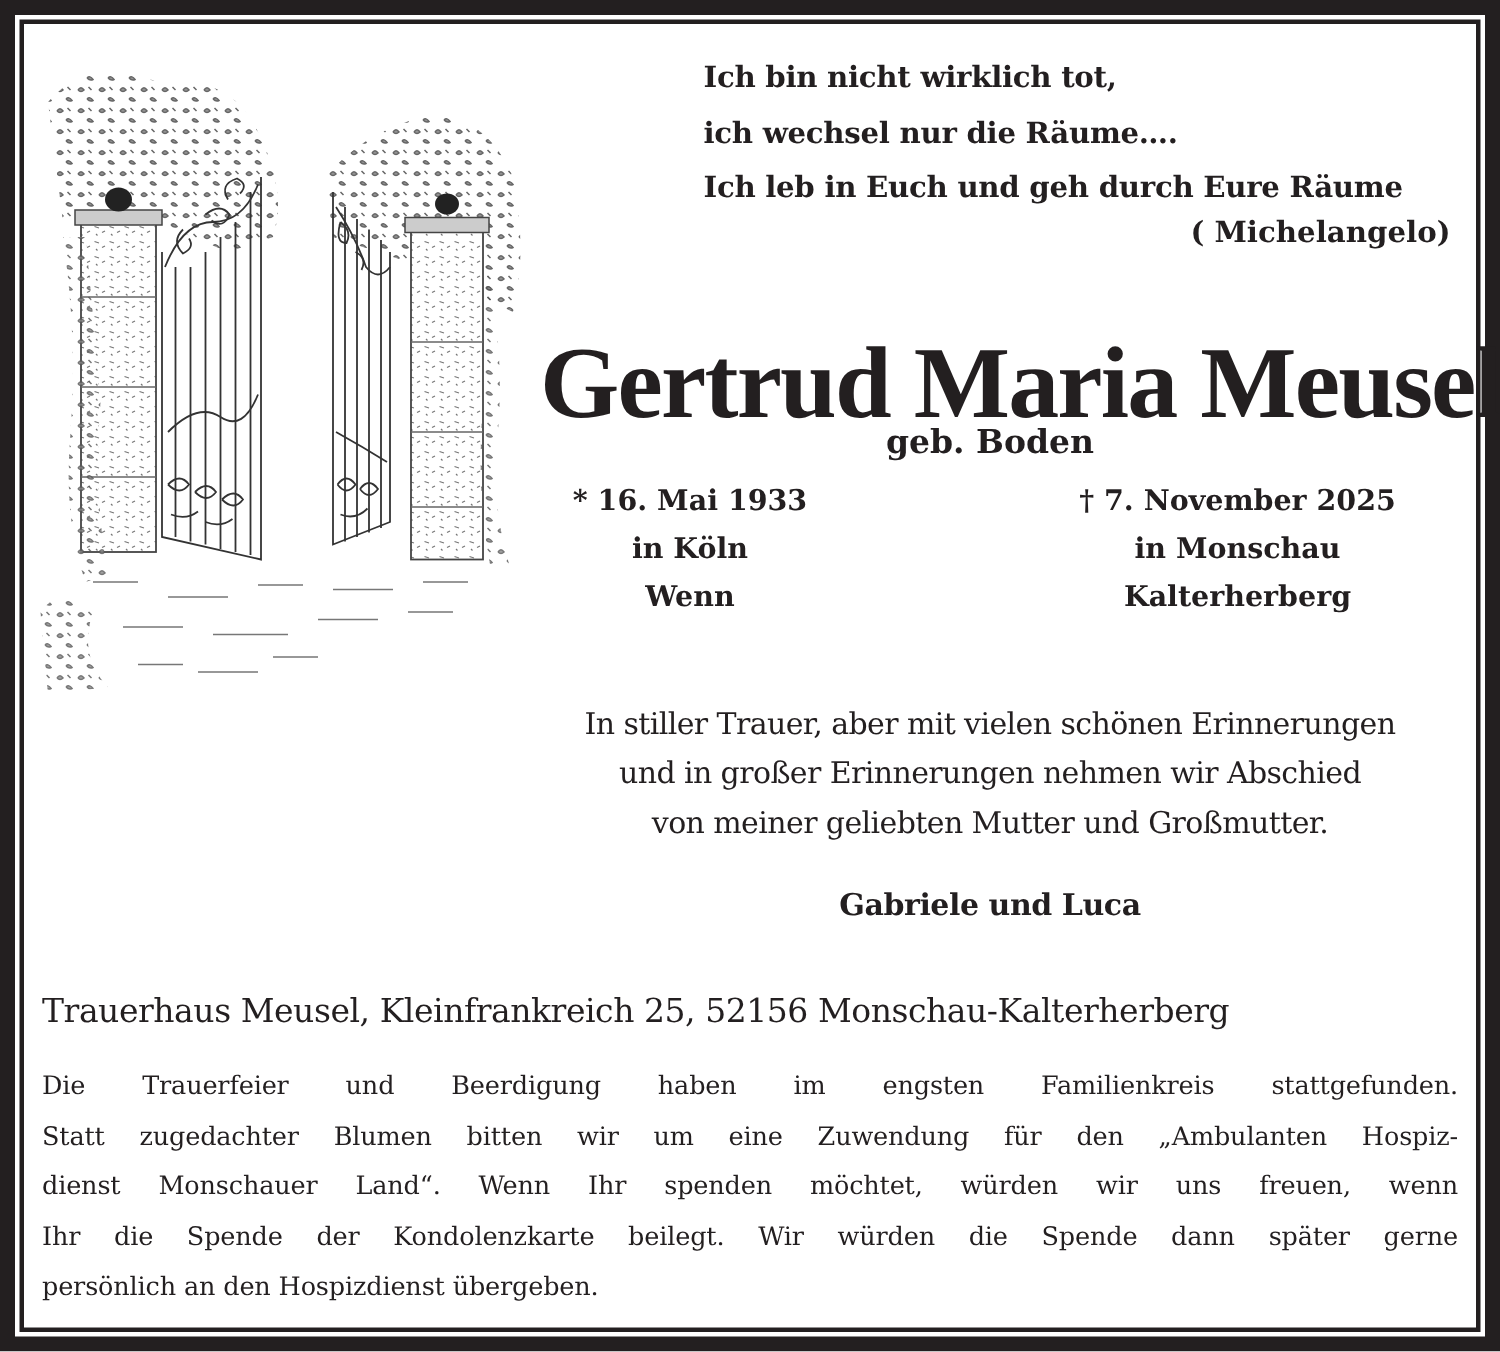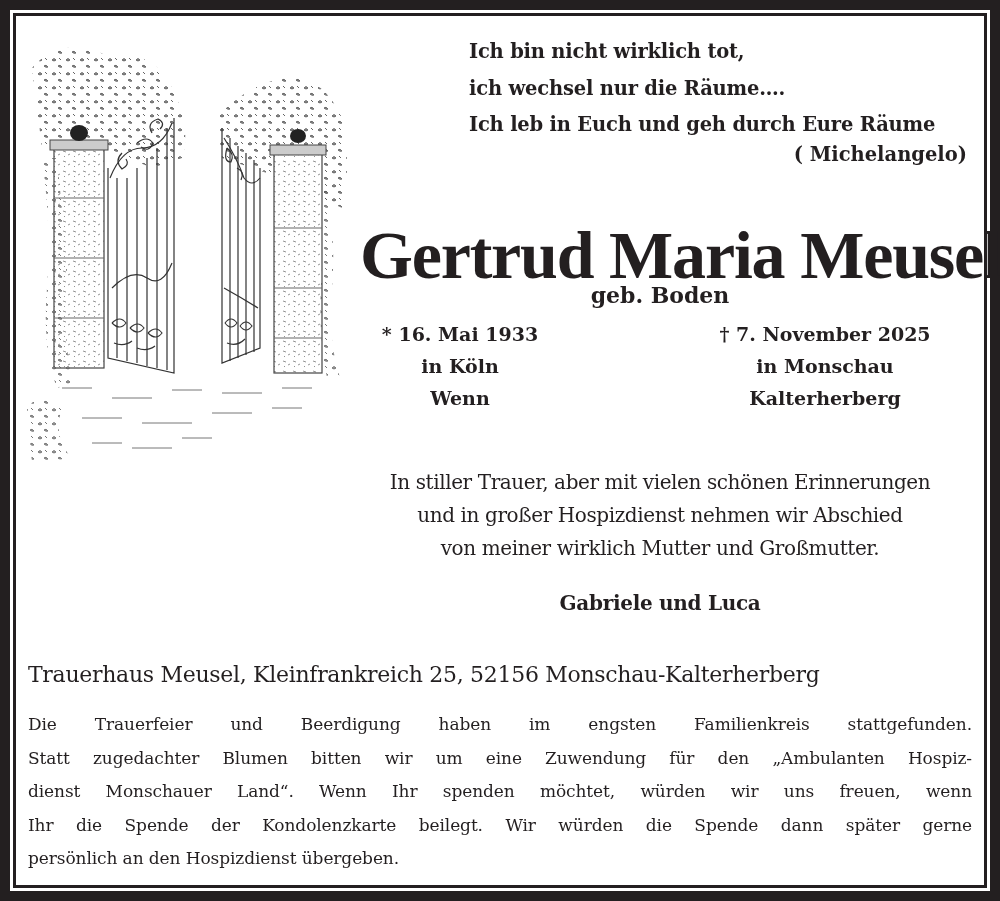--- a/index.html
+++ b/index.html
@@ -221,22 +221,22 @@
   <span class="line">Wenn</span>
 </div>
 <div class="life-col death">
   <span class="line">† 7. November 2025</span>
   <span class="line">in Monschau</span>
   <span class="line">Kalterherberg</span>
 </div>
 
 <div class="mourning">
   <span class="line">In  stiller Trauer, aber mit vielen schönen Erinnerungen</span>
-  <span class="line">und in großer Hospizdienst nehmen wir Abschied</span>
-  <span class="line">von meiner wirklich Mutter und Großmutter.</span>
+  <span class="line">und in großer Erinnerungen nehmen wir Abschied</span>
+  <span class="line">von meiner geliebten Mutter und Großmutter.</span>
 </div>
 <div class="signatories">Gabriele und Luca</div>
 
 <div class="address">Trauerhaus Meusel, Kleinfrankreich 25, 52156 Monschau-Kalterherberg</div>
 
 <div class="notice">
   <span class="line">Die Trauerfeier und Beerdigung haben im engsten Familienkreis stattgefunden.</span>
   <span class="line">Statt zugedachter Blumen bitten wir um eine Zuwendung für den „Ambulanten Hospiz-</span>
   <span class="line">dienst Monschauer Land“. Wenn Ihr spenden möchtet, würden wir uns freuen, wenn</span>
   <span class="line">Ihr die Spende der Kondolenzkarte beilegt. Wir würden die Spende dann später gerne</span>

